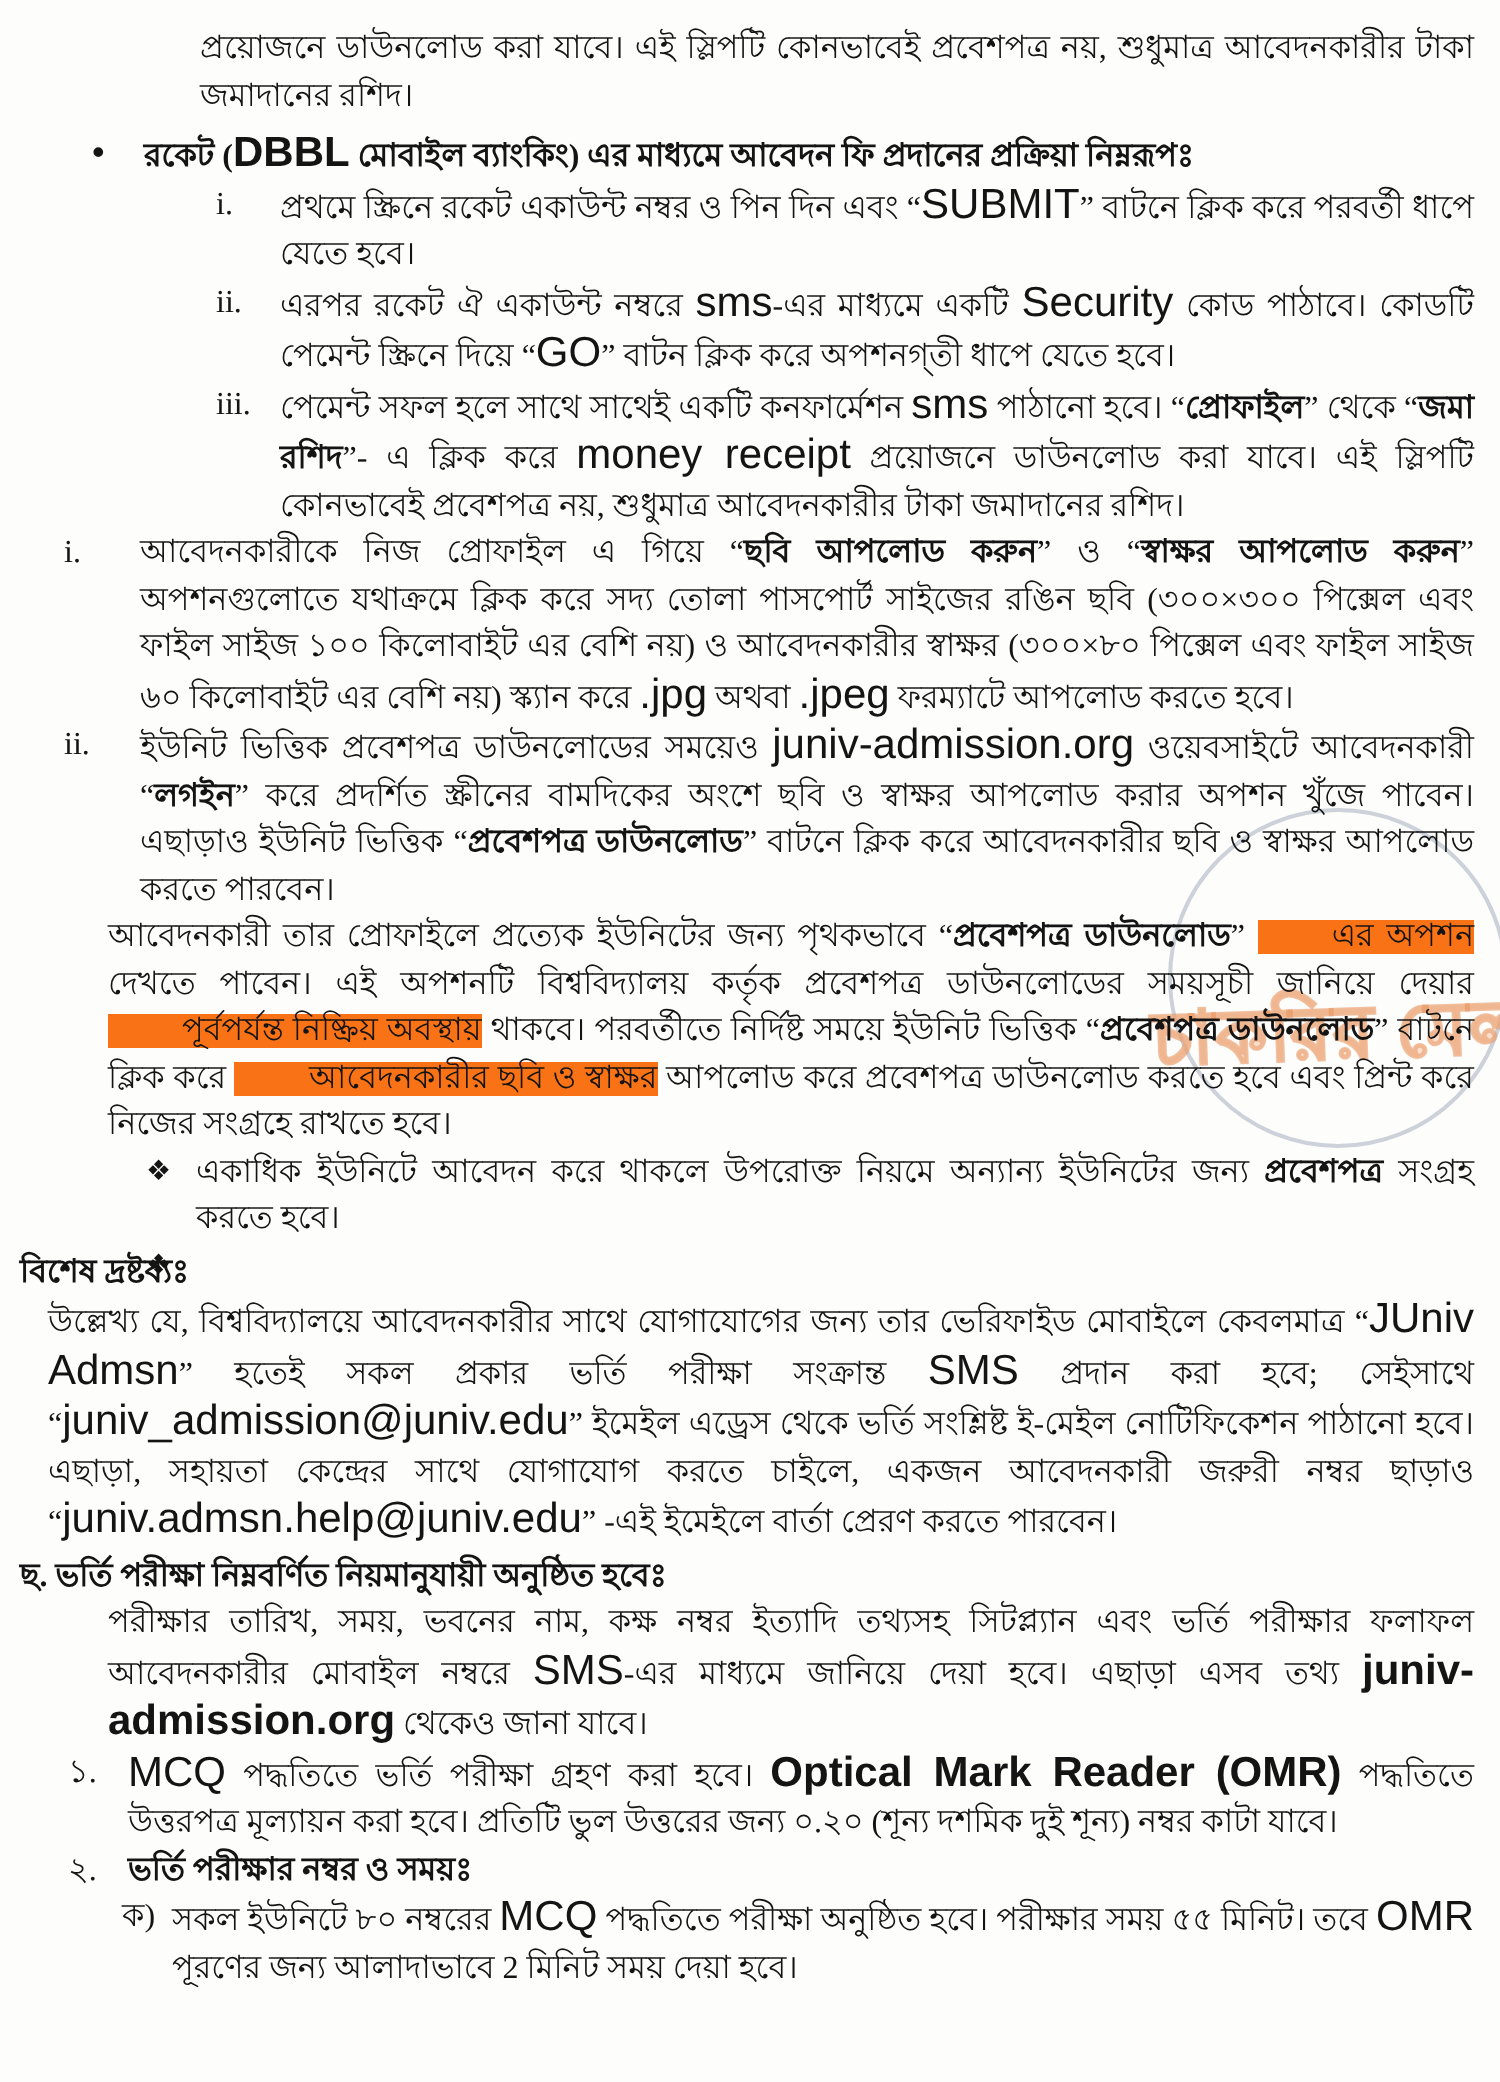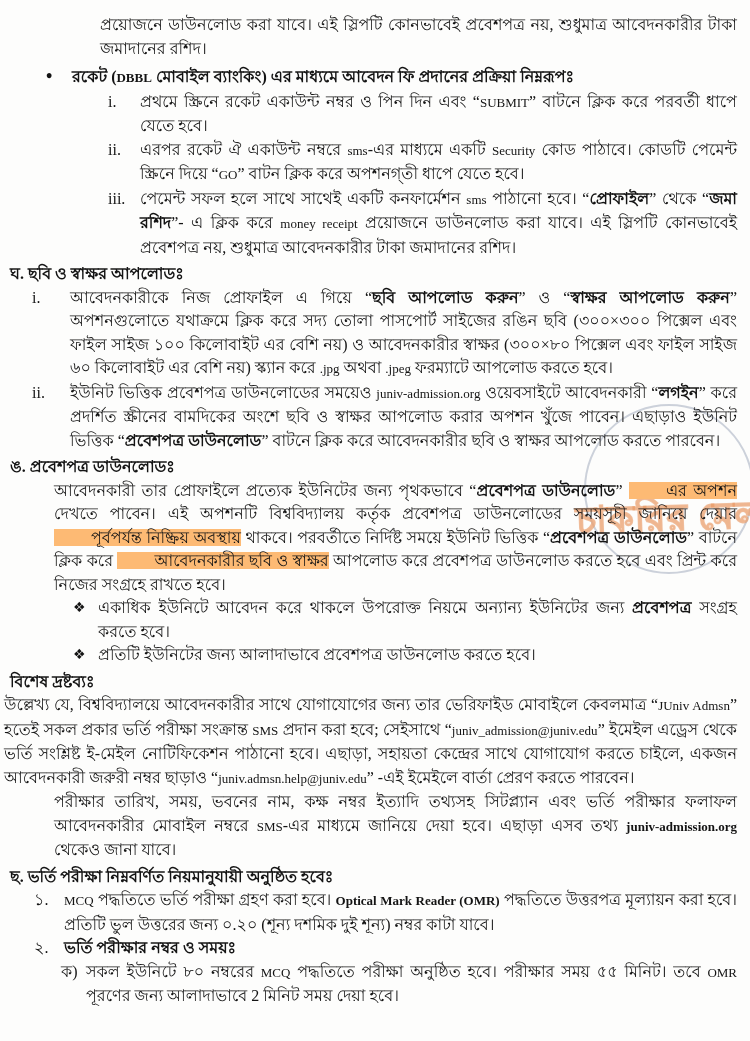--- a/index.html
+++ b/index.html
@@ -16,29 +16,29 @@
   .bullet{padding-left:72px;margin-top:5px;}
   .bullet .marker{left:46px;font-weight:bold;font-size:18px;}
   .roman{padding-left:140px;}
   .roman .marker{left:108px;width:30px;}
   .h1{padding-left:10px;text-align:left;font-weight:bold;margin-top:3px;}
   .item1{padding-left:70px;}
   .item1 .marker{left:32px;}
   .para53{padding-left:54px;}
   .diamond{padding-left:98px;}
   .diamond .marker{left:73px;font-size:14px;}
-  .flush{padding-left:4px;}
+  .flush{padding-left:24px;}
   .num{padding-left:64px;}
   .num .marker{left:34px;}
   .sub{padding-left:86px;}
   .sub .marker{left:61px;}
   
   .b{font-weight:bold;}
-  .lat{font-family:Liberation Serif, serif;font-size:13px;}
-  .hl{background:#fdba74;padding-left:37px;}
+  .lat{font-family:Liberation Sans, sans-serif;font-size:21px;}
+  .hl{background:#f97316;padding-left:37px;}
   
   .wm-circle{
     position:absolute;left:584px;top:404px;width:166px;height:166px;
     border:2px solid rgba(145,156,178,.45);border-radius:50%;z-index:0;
   }
   .wm-text{
     position:absolute;left:576px;top:506px;z-index:0;
     font-size:37px;font-weight:bold;letter-spacing:1px;
     color:rgba(255,240,224,.30);
     -webkit-text-stroke:1.3px rgba(231,148,92,.55);
@@ -51,27 +51,25 @@
 
 <div class="wm-circle"></div>
 <div class="wm-text">চাকরির মেলা</div>
 
 <div class="doc">
     <div class="blk cont"><span>প্রয়োজনে ডাউনলোড করা যাবে। এই স্লিপটি কোনভাবেই প্রবেশপত্র নয়, শুধুমাত্র আবেদনকারীর টাকা জমাদানের রশিদ।</span></div>
     <div class="blk bullet"><span class="marker">•</span><span class="b">রকেট (</span><span class="b lat">DBBL</span><span class="b"> মোবাইল ব্যাংকিং) এর মাধ্যমে আবেদন ফি প্রদানের প্রক্রিয়া নিম্নরূপঃ</span></div>
     <div class="blk roman"><span class="marker">i.</span><span>প্রথমে স্ক্রিনে রকেট একাউন্ট নম্বর ও পিন দিন এবং “</span><span class="lat">SUBMIT</span><span>” বাটনে ক্লিক করে পরবর্তী ধাপে যেতে হবে।</span></div>
     <div class="blk roman"><span class="marker">ii.</span><span>এরপর রকেট ঐ একাউন্ট নম্বরে </span><span class="lat">sms</span><span>-এর মাধ্যমে একটি </span><span class="lat">Security</span><span> কোড পাঠাবে। কোডটি পেমেন্ট স্ক্রিনে দিয়ে “</span><span class="lat">GO</span><span>” বাটন ক্লিক করে অপশনগ্তী ধাপে যেতে হবে।</span></div>
     <div class="blk roman"><span class="marker">iii.</span><span>পেমেন্ট সফল হলে সাথে সাথেই একটি কনফার্মেশন </span><span class="lat">sms</span><span> পাঠানো হবে। “</span><span class="b">প্রোফাইল</span><span>” থেকে “</span><span class="b">জমা রশিদ</span><span>”- এ ক্লিক করে </span><span class="lat">money receipt</span><span> প্রয়োজনে ডাউনলোড করা যাবে। এই স্লিপটি কোনভাবেই প্রবেশপত্র নয়, শুধুমাত্র আবেদনকারীর টাকা জমাদানের রশিদ।</span></div>
-    <div class="blk h1"><span class="b">ঘ. ছবি ও স্বাক্ষর আপলোডঃ</span></div>
     <div class="blk item1"><span class="marker">i.</span><span>আবেদনকারীকে নিজ প্রোফাইল এ গিয়ে “</span><span class="b">ছবি আপলোড করুন</span><span>” ও “</span><span class="b">স্বাক্ষর আপলোড করুন</span><span>” অপশনগুলোতে যথাক্রমে ক্লিক করে সদ্য তোলা পাসপোর্ট সাইজের রঙিন ছবি (৩০০×৩০০ পিক্সেল এবং ফাইল সাইজ ১০০ কিলোবাইট এর বেশি নয়) ও আবেদনকারীর স্বাক্ষর (৩০০×৮০ পিক্সেল এবং ফাইল সাইজ ৬০ কিলোবাইট এর বেশি নয়) স্ক্যান করে </span><span class="lat">.jpg</span><span> অথবা </span><span class="lat">.jpeg</span><span> ফরম্যাটে আপলোড করতে হবে।</span></div>
     <div class="blk item1"><span class="marker">ii.</span><span>ইউনিট ভিত্তিক প্রবেশপত্র ডাউনলোডের সময়েও </span><span class="lat">juniv-admission.org</span><span> ওয়েবসাইটে আবেদনকারী “</span><span class="b">লগইন</span><span>” করে প্রদর্শিত স্ক্রীনের বামদিকের অংশে ছবি ও স্বাক্ষর আপলোড করার অপশন খুঁজে পাবেন। এছাড়াও ইউনিট ভিত্তিক “</span><span class="b">প্রবেশপত্র ডাউনলোড</span><span>” বাটনে ক্লিক করে আবেদনকারীর ছবি ও স্বাক্ষর আপলোড করতে পারবেন।</span></div>
-    <div class="blk h1"><span class="b">ঙ. প্রবেশপত্র ডাউনলোডঃ</span></div>
     <div class="blk para53"><span>আবেদনকারী তার প্রোফাইলে প্রত্যেক ইউনিটের জন্য পৃথকভাবে “</span><span class="b">প্রবেশপত্র ডাউনলোড</span><span>” </span><span class="hl">এর অপশন</span><span> দেখতে পাবেন। এই অপশনটি বিশ্ববিদ্যালয় কর্তৃক প্রবেশপত্র ডাউনলোডের সময়সূচী জানিয়ে দেয়ার </span><span class="hl">পূর্বপর্যন্ত নিষ্ক্রিয় অবস্থায়</span><span> থাকবে। পরবর্তীতে নির্দিষ্ট সময়ে ইউনিট ভিত্তিক “</span><span class="b">প্রবেশপত্র ডাউনলোড</span><span>” বাটনে ক্লিক করে </span><span class="hl">আবেদনকারীর ছবি ও স্বাক্ষর</span><span> আপলোড করে প্রবেশপত্র ডাউনলোড করতে হবে এবং প্রিন্ট করে নিজের সংগ্রহে রাখতে হবে।</span></div>
     <div class="blk diamond"><span class="marker">❖</span><span>একাধিক ইউনিটে আবেদন করে থাকলে উপরোক্ত নিয়মে অন্যান্য ইউনিটের জন্য </span><span class="b">প্রবেশপত্র</span><span> সংগ্রহ করতে হবে।</span></div>
-    <div class="blk diamond"><span class="marker">❖</span><span>প্রতিটি ইউনিটের জন্য আলাদাভাবে প্রবেশপত্র ডাউনলোড করতে হবে।</span></div>
+    <div class="blk diamond"><span class="marker">❖</span></div>
     <div class="blk h1"><span class="b">বিশেষ দ্রষ্টব্যঃ</span></div>
     <div class="blk flush"><span>উল্লেখ্য যে, বিশ্ববিদ্যালয়ে আবেদনকারীর সাথে যোগাযোগের জন্য তার ভেরিফাইড মোবাইলে কেবলমাত্র “</span><span class="lat">JUniv Admsn</span><span>” হতেই সকল প্রকার ভর্তি পরীক্ষা সংক্রান্ত </span><span class="lat">SMS</span><span> প্রদান করা হবে; সেইসাথে “</span><span class="lat">juniv_admission@juniv.edu</span><span>” ইমেইল এড্রেস থেকে ভর্তি সংশ্লিষ্ট ই-মেইল নোটিফিকেশন পাঠানো হবে। এছাড়া, সহায়তা কেন্দ্রের সাথে যোগাযোগ করতে চাইলে, একজন আবেদনকারী জরুরী নম্বর ছাড়াও “</span><span class="lat">juniv.admsn.help@juniv.edu</span><span>” -এই ইমেইলে বার্তা প্রেরণ করতে পারবেন।</span></div>
+    <div class="blk h1"><span class="b">ছ. ভর্তি পরীক্ষা নিম্নবর্ণিত নিয়মানুযায়ী অনুষ্ঠিত হবেঃ</span></div>
     <div class="blk para53"><span>পরীক্ষার তারিখ, সময়, ভবনের নাম, কক্ষ নম্বর ইত্যাদি তথ্যসহ সিটপ্ল্যান এবং ভর্তি পরীক্ষার ফলাফল আবেদনকারীর মোবাইল নম্বরে </span><span class="lat">SMS</span><span>-এর মাধ্যমে জানিয়ে দেয়া হবে। এছাড়া এসব তথ্য </span><span class="b lat">juniv-admission.org</span><span> থেকেও জানা যাবে।</span></div>
-    <div class="blk h1"><span class="b">ছ. ভর্তি পরীক্ষা নিম্নবর্ণিত নিয়মানুযায়ী অনুষ্ঠিত হবেঃ</span></div>
     <div class="blk num"><span class="marker">১.</span><span class="lat">MCQ</span><span> পদ্ধতিতে ভর্তি পরীক্ষা গ্রহণ করা হবে। </span><span class="b lat">Optical Mark Reader (OMR)</span><span> পদ্ধতিতে উত্তরপত্র মূল্যায়ন করা হবে। প্রতিটি ভুল উত্তরের জন্য ০.২০ (শূন্য দশমিক দুই শূন্য) নম্বর কাটা যাবে।</span></div>
     <div class="blk num"><span class="marker">২.</span><span class="b">ভর্তি পরীক্ষার নম্বর ও সময়ঃ</span></div>
     <div class="blk sub"><span class="marker">ক)</span><span>সকল ইউনিটে ৮০ নম্বরের </span><span class="lat">MCQ</span><span> পদ্ধতিতে পরীক্ষা অনুষ্ঠিত হবে। পরীক্ষার সময় ৫৫ মিনিট। তবে </span><span class="lat">OMR</span><span> পূরণের জন্য আলাদাভাবে 2 মিনিট সময় দেয়া হবে।</span></div>
   </div>
 
 </body></html>

